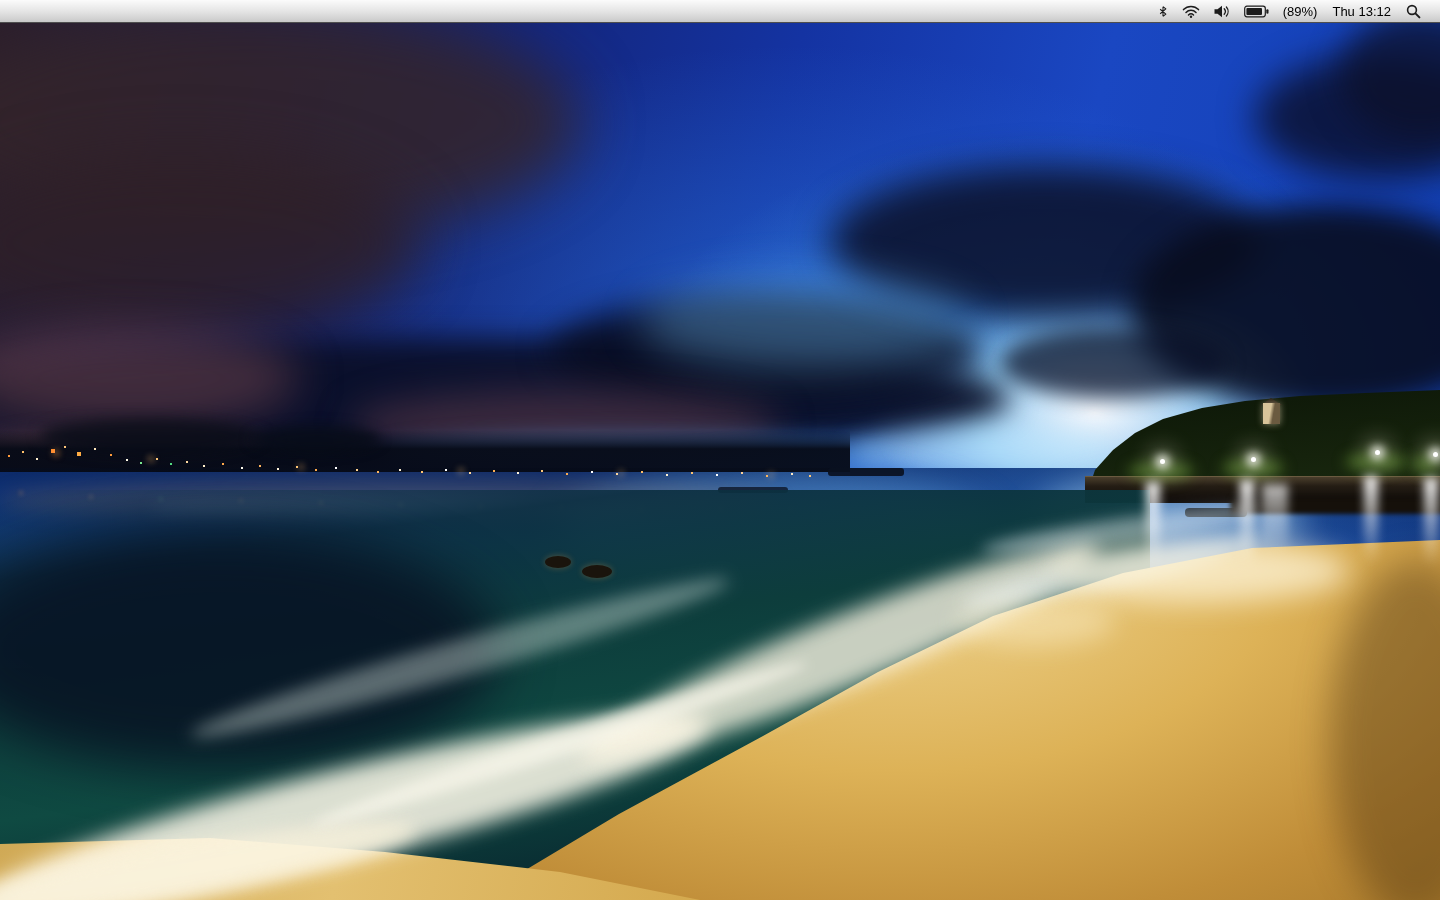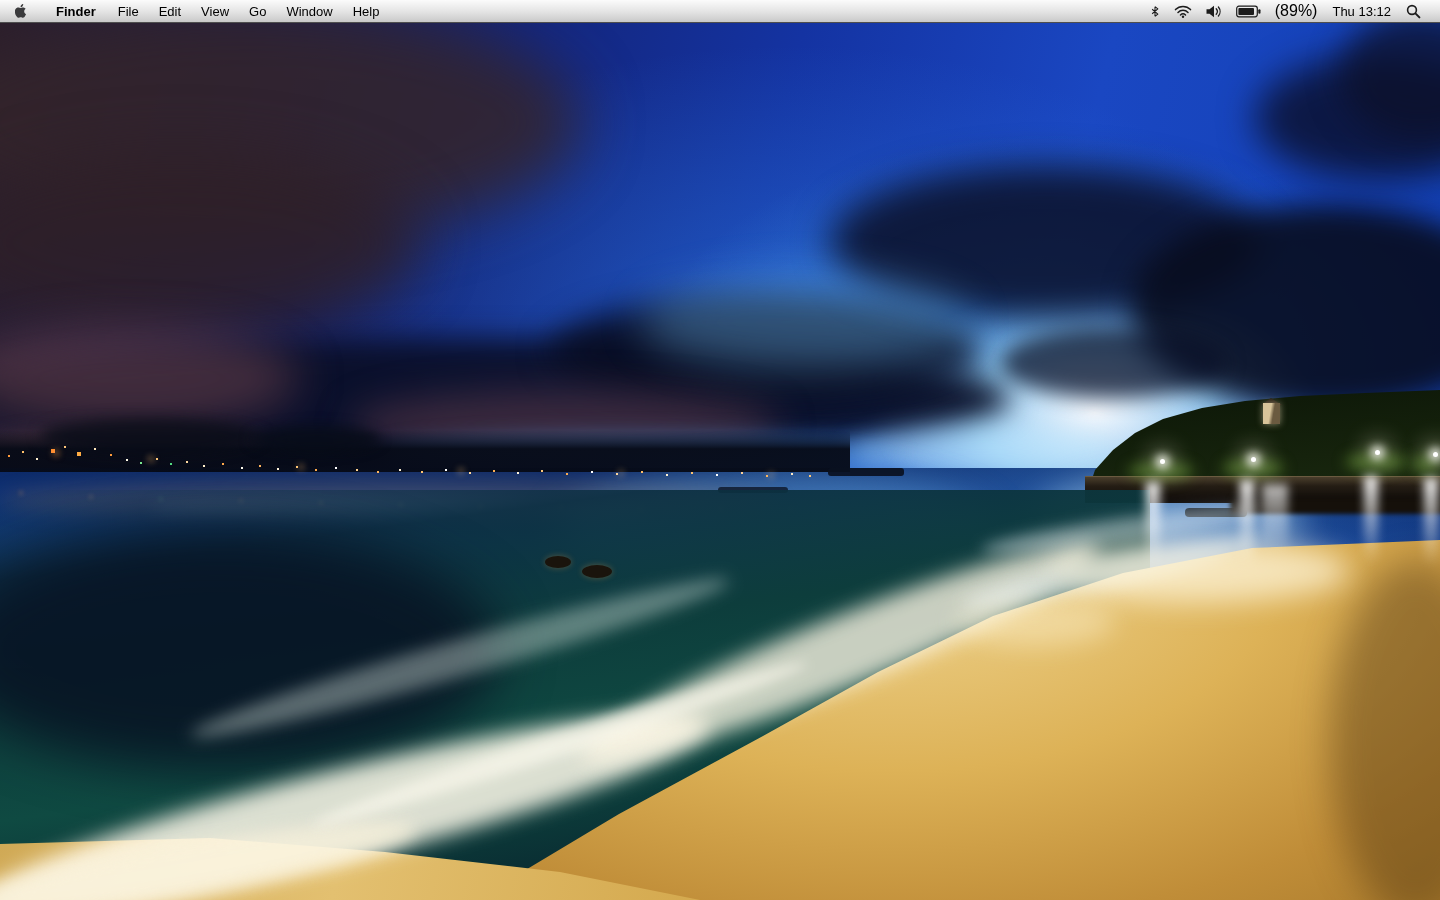--- a/index.html
+++ b/index.html
@@ -10,21 +10,21 @@
   .menubar{position:absolute;top:0;left:0;right:0;height:22px;z-index:50;
            background:linear-gradient(#fbfbfb,#e3e3e3 55%,#c9c9c9);
            border-bottom:1px solid #4e4e4e;
            display:flex;align-items:center;font-size:13px;color:#000;}
   .menu-left{display:flex;align-items:center;height:100%;}
   .apple{display:flex;align-items:center;padding:0 16px 0 15px;height:100%;}
   .menu-item{padding:0 10px;height:100%;display:flex;align-items:center;cursor:default;}
   .menu-item.bold{font-weight:bold;padding:0 12px;}
   .menu-right{margin-left:auto;display:flex;align-items:center;height:100%;padding-right:12px;}
   .status-item{display:flex;align-items:center;padding:0 7px;height:100%;}
-  .status-text{font-size:16px;}
+  .status-text{font-size:13px;}
   .clock{font-size:13px;padding:0 8px;}
   .menubar svg{display:block;}
 
   
   .wallpaper{position:absolute;inset:0;z-index:1;}
   .sky{position:absolute;left:0;top:0;width:1440px;height:480px;
     background:
       radial-gradient(300px 170px at 76% 86%, rgba(255,255,255,.95), rgba(185,235,252,.7) 40%, rgba(110,195,245,0) 75%),
       radial-gradient(560px 320px at 73% 76%, rgba(80,180,245,.55), rgba(70,150,230,0) 72%),
       radial-gradient(680px 380px at 55% 68%, rgba(45,125,225,.5), rgba(40,110,210,0) 74%),
@@ -249,36 +249,20 @@
     <div class="foam f2"></div>
     <div class="foam f4"></div>
     <div class="foam f5"></div>
     <div class="foam f6"></div>
     <div class="foam f7"></div>
     <div class="rock rock1"></div>
     <div class="rock rock2"></div>
   </div>
 
   <div class="menubar">
-    <div class="menu-left">
-      <div class="apple">
-        <span>
-          <svg width="13" height="16" viewBox="0 0 15 18">
-              <path fill="#3a3a3c" d="M10.6 9.6c0-2 1.6-3 1.7-3.1-.9-1.4-2.4-1.6-2.9-1.6-1.2-.1-2.4.7-3 .7-.6 0-1.6-.7-2.6-.7-1.3 0-2.6.8-3.3 2-1.4 2.4-.4 6 1 8 .7 1 1.5 2.1 2.5 2 1 0 1.4-.6 2.6-.6 1.2 0 1.6.6 2.6.6 1.1 0 1.8-1 2.4-2 .8-1.1 1.1-2.2 1.1-2.3 0 0-2.1-.8-2.1-3zM8.7 3.6c.5-.7.9-1.6.8-2.6-.8 0-1.8.6-2.3 1.2-.5.6-1 1.6-.8 2.5.9.1 1.8-.4 2.3-1.1z"></path>
-            </svg>
-        </span>
-      </div>
-      <div class="menu-item bold">Finder</div>
-      <div class="menu-item">File</div>
-      <div class="menu-item">Edit</div>
-      <div class="menu-item">View</div>
-      <div class="menu-item">Go</div>
-      <div class="menu-item">Window</div>
-      <div class="menu-item">Help</div>
-    </div>
     <div class="menu-right">
       <div class="status-item">
         <span>
           <svg width="10" height="15" viewBox="0 0 12 14">
               <path d="M6 1.2 v11.6 M6 1.2 l3.4 2.7 L2.6 9.7 M6 12.8 l3.4-2.7 L2.6 4.3" stroke="#1c1c1c" stroke-width="1.3" fill="none" stroke-linejoin="round"></path>
             </svg>
         </span>
       </div>
       <div class="status-item">
         <span>

